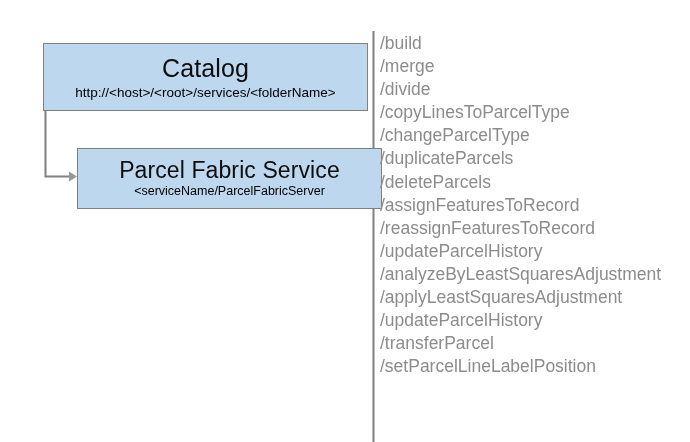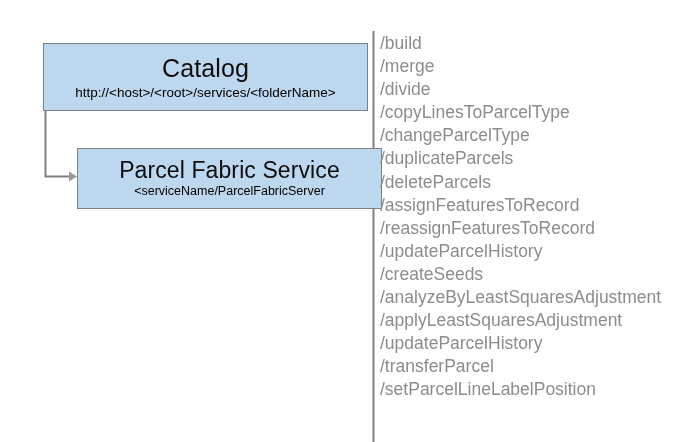--- a/index.html
+++ b/index.html
@@ -123,21 +123,20 @@
       <li>/build</li>
       <li>/merge</li>
       <li>/divide</li>
       <li>/copyLinesToParcelType</li>
       <li>/changeParcelType</li>
       <li>/duplicateParcels</li>
       <li>/deleteParcels</li>
       <li>/assignFeaturesToRecord</li>
       <li>/reassignFeaturesToRecord</li>
       <li>/updateParcelHistory</li>
-      <li>/createSeeds</li>
       <li>/analyzeByLeastSquaresAdjustment</li>
       <li>/applyLeastSquaresAdjustment</li>
       <li>/updateParcelHistory</li>
       <li>/transferParcel</li>
       <li>/setParcelLineLabelPosition</li>
     </ul>
 
 </div>
 
 </body></html>

